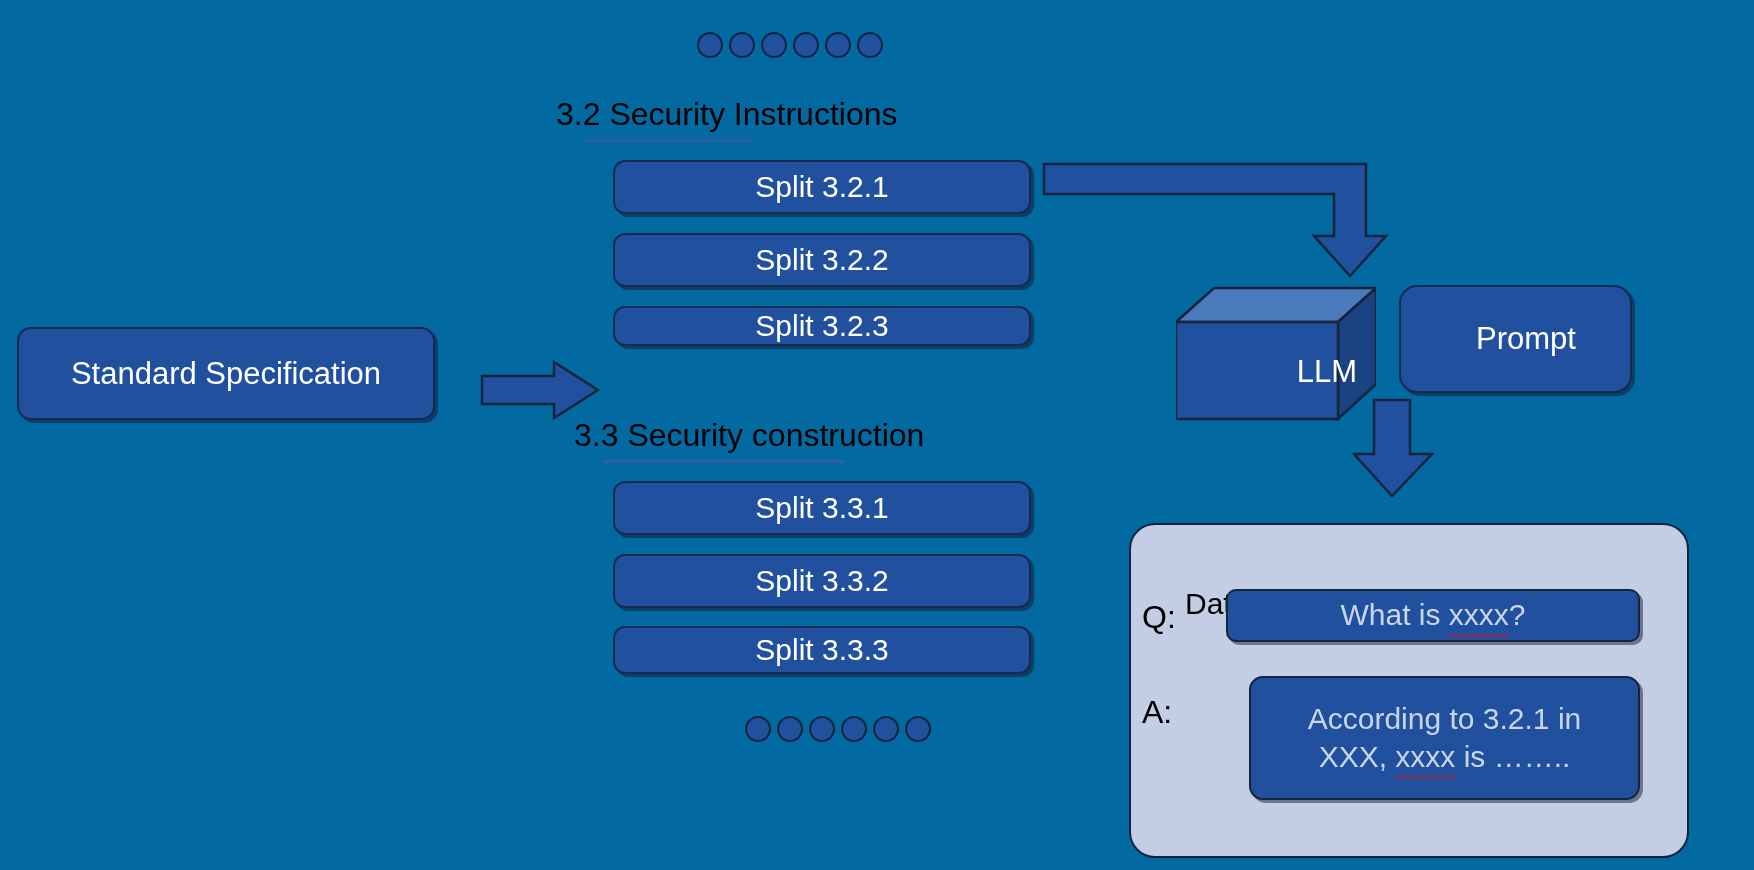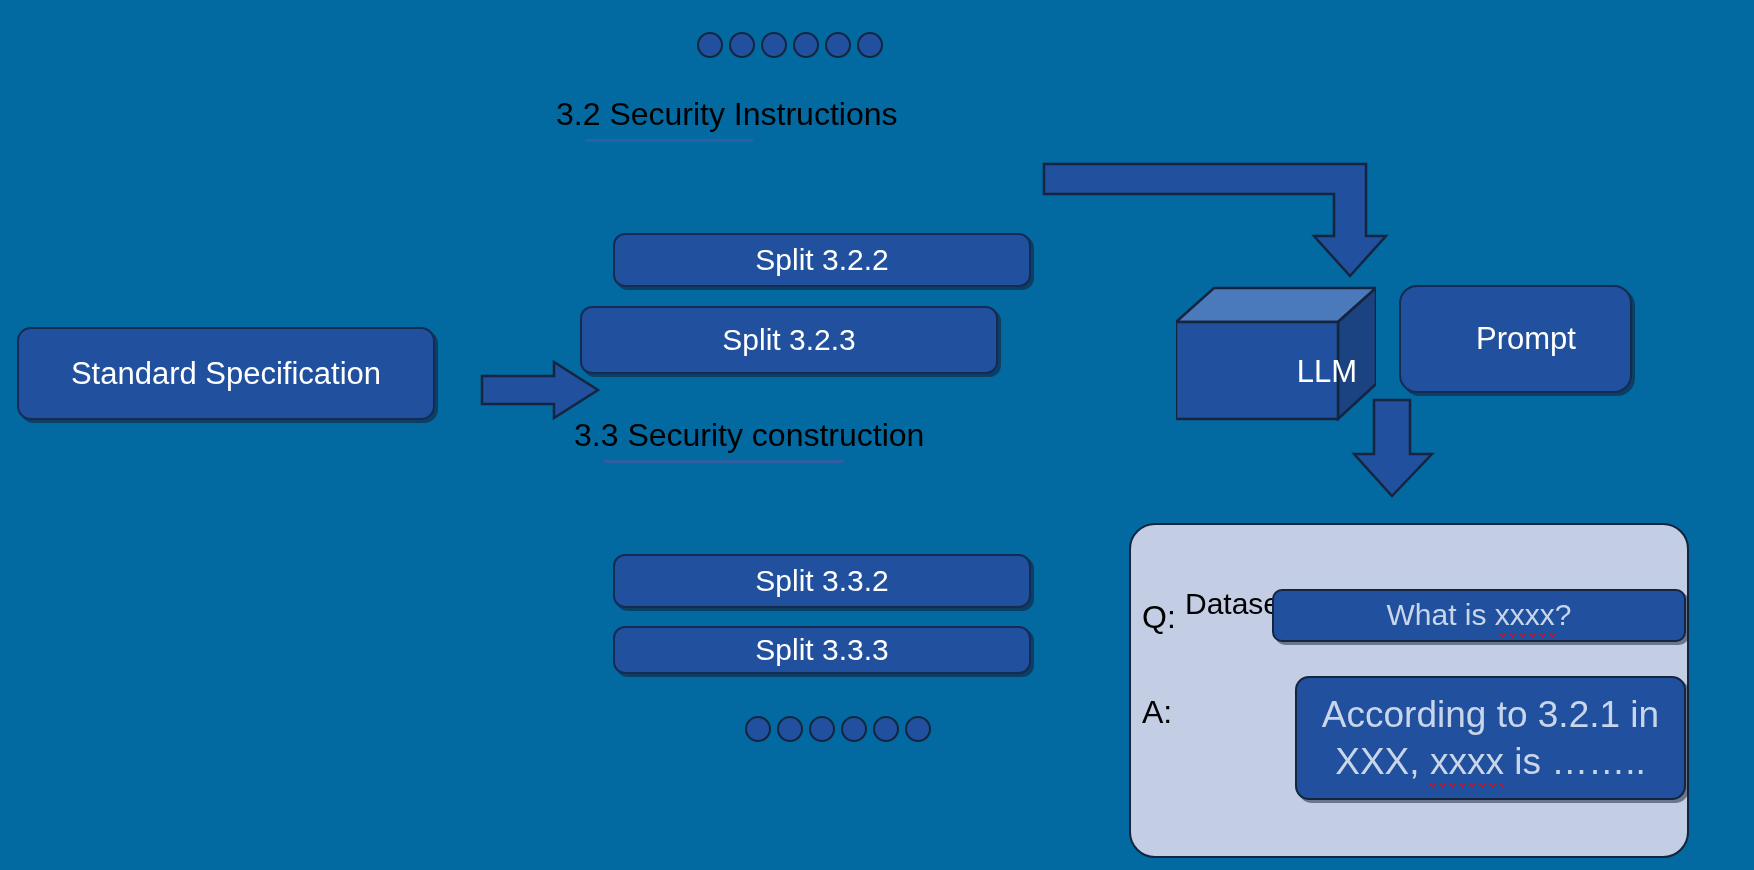--- a/index.html
+++ b/index.html
@@ -117,24 +117,23 @@
     border: 2px solid #15253F;
     border-radius: 12px;
     color: #C9D6EA;
     display: flex;
     align-items: center;
     justify-content: center;
     text-align: center;
     box-sizing: border-box;
     line-height: 1.28;
     box-shadow: 3px 3px 0 rgba(18,30,52,0.5);
-    margin-left: 46px;
   }
   .qa-box.q { font-size: 30px; border-radius: 10px; }
-  .qa-box.a { font-size: 37px; border-radius: 14px; padding: 1px 14px; }
+  .qa-box.a { font-size: 30px; border-radius: 14px; padding: 1px 14px; }
 
   
   .squiggle {
     position: relative;
     display: inline-block;
   }
   .squiggle::after {
     content: "";
     position: absolute;
     left: 0;
@@ -158,26 +157,28 @@
     <span class="dot"></span>
     <span class="dot"></span>
     <span class="dot"></span>
     <span class="dot"></span>
     <span class="dot"></span>
   </div>
 
   <div class="heading" style="left:556px; top:96px;">3.2 Security Instructions</div>
   <div class="heading-underline" style="left:585px; top:139px; width:168px;"></div>
 
+  <div class="pill split" style="left:613px; top:160px; width:418px; height:54px;">Split 3.2.1</div>
   <div class="pill split" style="left:613px; top:233px; width:418px; height:54px;">Split 3.2.2</div>
-  <div class="pill split" style="left:580px; top:306px; width:418px; height:68px;">Split 3.2.3</div>
+  <div class="pill split" style="left:613px; top:306px; width:418px; height:40px;">Split 3.2.3</div>
 
   <div class="heading" style="left:574px; top:417px;">3.3 Security construction</div>
   <div class="heading-underline" style="left:604px; top:460px; width:240px;"></div>
 
+  <div class="pill split" style="left:613px; top:481px; width:418px; height:54px;">Split 3.3.1</div>
   <div class="pill split" style="left:613px; top:554px; width:418px; height:54px;">Split 3.3.2</div>
   <div class="pill split" style="left:613px; top:626px; width:418px; height:48px;">Split 3.3.3</div>
 
   <div class="dot-row" style="left:745px; top:716px;">
     <span class="dot"></span>
     <span class="dot"></span>
     <span class="dot"></span>
     <span class="dot"></span>
     <span class="dot"></span>
     <span class="dot"></span>

